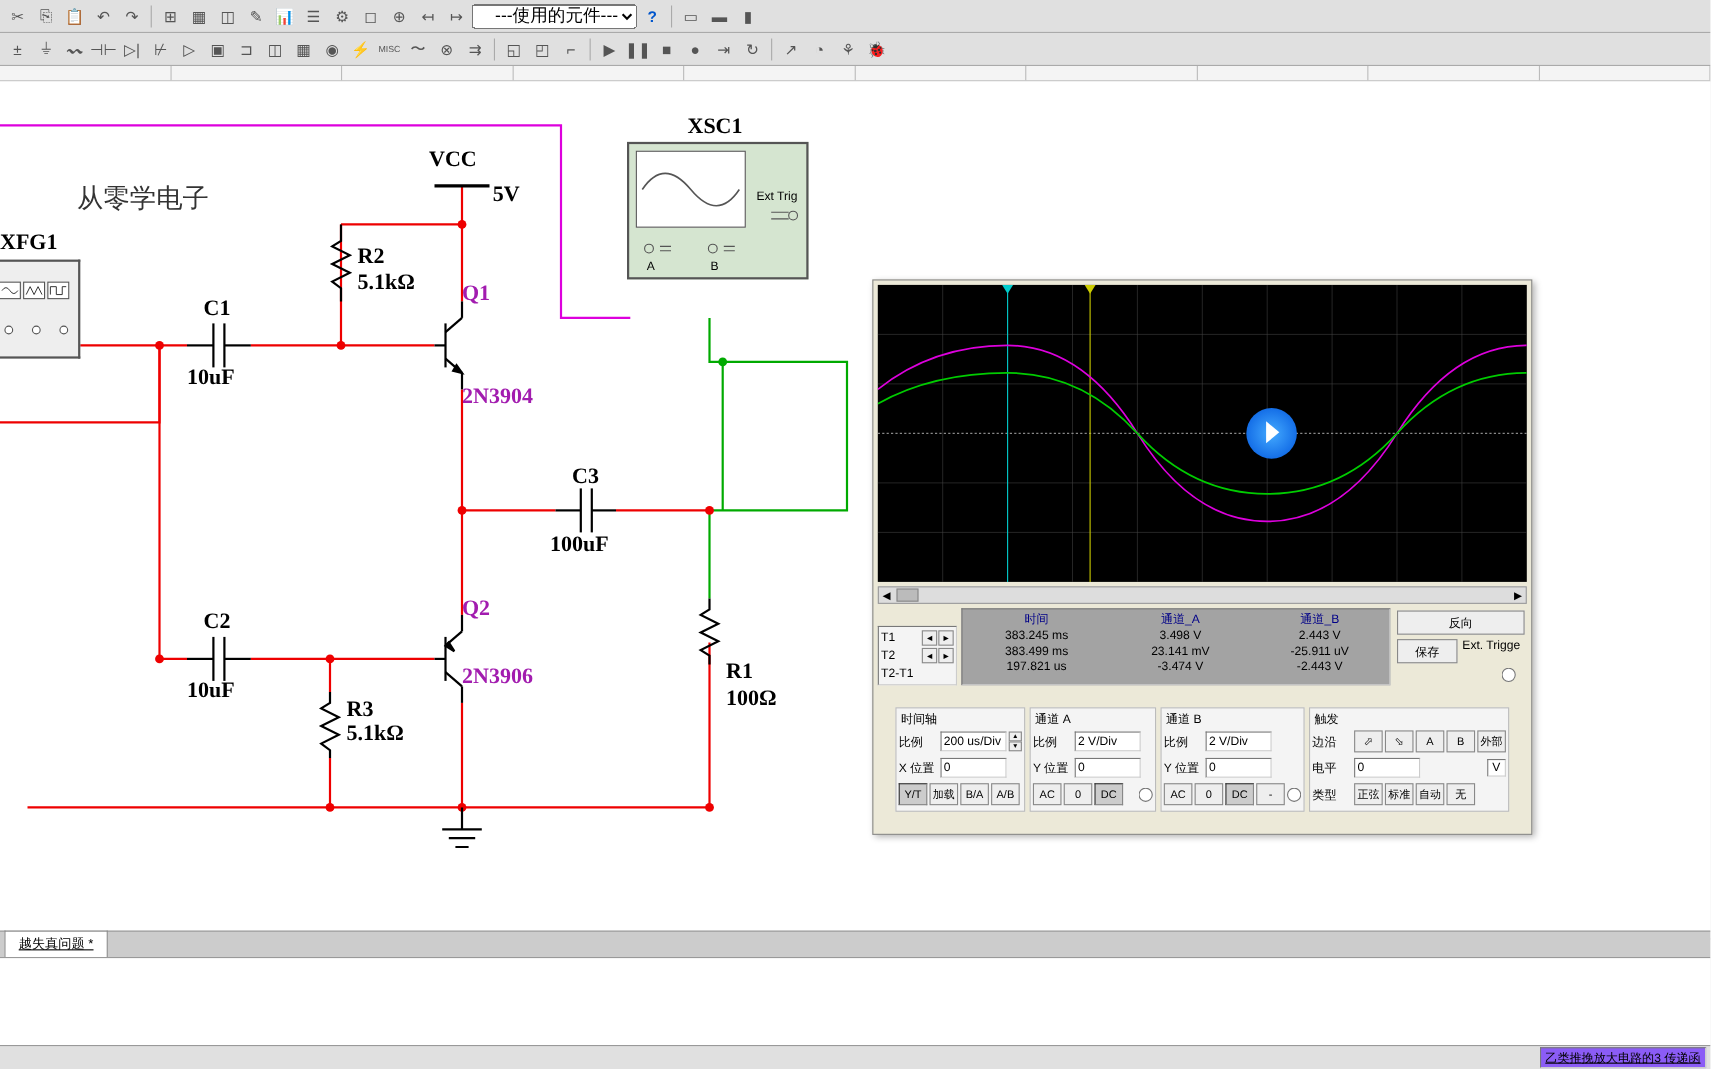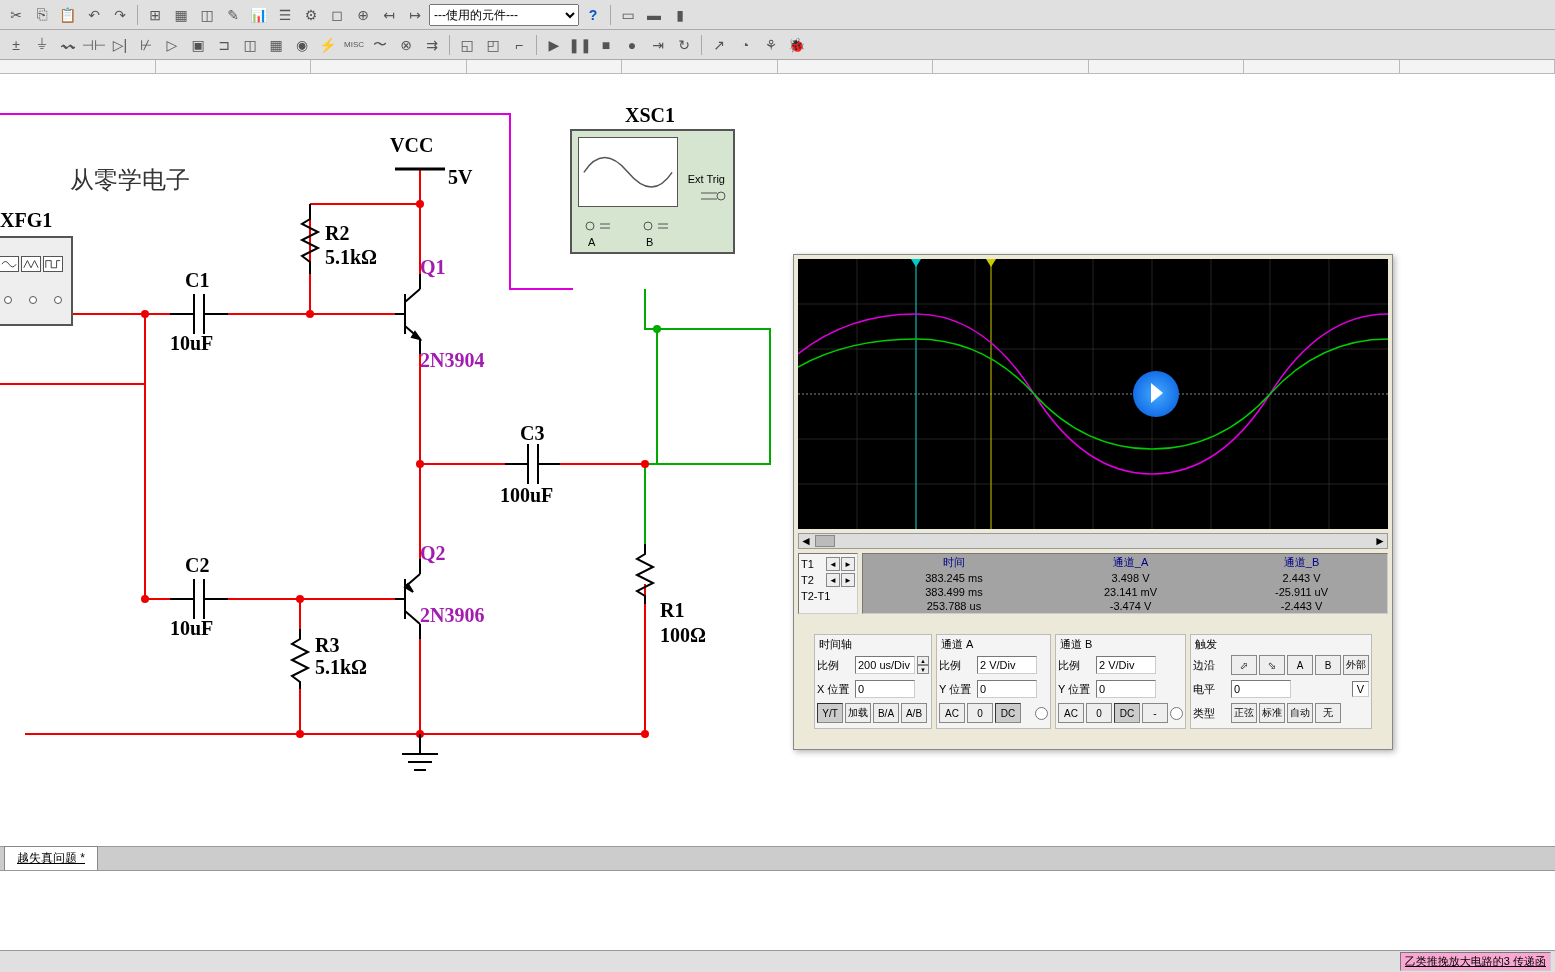--- a/index.html
+++ b/index.html
@@ -1,21 +1,21 @@
 <!DOCTYPE html>
 <html><head>
 <meta charset="utf-8">
 <style>
 * { box-sizing: border-box; margin: 0; padding: 0; }
 body { font-family: 'Microsoft YaHei', Arial, sans-serif; font-size: 12px; background: #f0f0f0; width: 1555px; height: 972px; overflow: hidden; position: relative; }
 
 .toolbar { background: #e0e0e0; border-bottom: 1px solid #aaa; height: 30px; display: flex; align-items: center; padding: 0 4px; gap: 2px; }
 .toolbar .btn { width: 24px; height: 24px; border: 1px solid transparent; display: inline-flex; align-items: center; justify-content: center; cursor: pointer; font-size: 14px; color: #555; }
 .toolbar .sep { width: 1px; height: 20px; background: #aaa; margin: 0 3px; }
-.toolbar select { height: 22px; font-size: 12px; }
+.toolbar select { height: 22px; font-size: 16px; text-align: right; }
 
 .canvas-area { position: relative; background: #fff; width: 1555px; height: 780px; border-bottom: 1px solid #ccc; }
 
 
 .schematic { position: absolute; left: 0; top: 0; width: 790px; height: 780px; }
 .schematic .wire-red { stroke: #e00; stroke-width: 2; fill: none; }
 .schematic .wire-magenta { stroke: #d0d; stroke-width: 2; fill: none; }
 .schematic .wire-green { stroke: #0a0; stroke-width: 2; fill: none; }
 .schematic .label { position: absolute; font-size: 20px; font-weight: bold; font-family: 'Times New Roman', serif; }
 .schematic .label.blue { color: #a21caf; }
@@ -26,21 +26,21 @@
 .scope-title { height: 28px; background: linear-gradient(#fff,#e5e5e5); border-bottom: 1px solid #aaa; display: flex; align-items: center; padding: 0 8px; font-size: 13px; }
 .scope-title .icon { width: 16px; height: 16px; margin-right: 6px; background: #3ac; border-radius: 2px; }
 .scope-title .close { margin-left: auto; width: 20px; height: 20px; display: flex; align-items: center; justify-content: center; cursor: pointer; font-size: 14px; }
 
 .scope-display { background: #000; margin: 4px; height: 270px; position: relative; }
 .scope-display svg { width: 100%; height: 100%; }
 .scope-scroll { height: 16px; background: #ddd; margin: 0 4px; border: 1px solid #999; display: flex; align-items: center; }
 .scope-scroll .thumb { width: 20px; height: 12px; background: #bbb; border: 1px solid #888; margin-left: 2px; }
 
 .scope-data { display: flex; margin: 4px; gap: 4px; }
-.scope-cursors { width: 60px; background: #f4f4f4; border: 1px inset #ccc; padding: 2px; font-size: 11px; }
+.scope-cursors { width: 72px; background: #f4f4f4; border: 1px inset #ccc; padding: 2px; font-size: 11px; margin-top: 16px; }
 .scope-cursors .row { display: flex; align-items: center; height: 16px; }
 .scope-cursors .arrows { display: flex; gap: 1px; }
 .scope-cursors .arrow-btn { width: 14px; height: 14px; border: 1px solid #888; background: #eee; font-size: 8px; display: flex; align-items: center; justify-content: center; cursor: pointer; }
 
 .scope-table { flex: 1; background: #a3a3a3; border: 1px inset #ccc; font-size: 11px; }
 .scope-table table { width: 100%; border-collapse: collapse; }
 .scope-table th, .scope-table td { padding: 1px 8px; text-align: center; }
 .scope-table th { color: #008; font-weight: normal; }
 
 .scope-btns { width: 120px; display: flex; flex-direction: column; gap: 4px; padding: 2px; }
@@ -57,21 +57,21 @@
 .ctrl-row .small-btn { width: 26px; height: 20px; border: 1px solid #888; background: #eee; font-size: 10px; cursor: pointer; display: flex; align-items: center; justify-content: center; }
 .ctrl-row .small-btn.active { background: #ccc; border: 1px inset #888; }
 .spinner { display: flex; flex-direction: column; }
 .spinner .sp-btn { width: 12px; height: 9px; border: 1px solid #888; background: #eee; font-size: 6px; display: flex; align-items: center; justify-content: center; cursor: pointer; }
 
 
 .bottom-area { position: absolute; bottom: 0; left: 0; width: 1555px; text-decoration: underline; }
 .tab-bar { height: 24px; display: flex; align-items: flex-end; padding-left: 4px; background: #ccc; border-top: 1px solid #999; }
 .tab { padding: 3px 12px; background: #fff; border: 1px solid #888; border-bottom: none; font-size: 12px; cursor: pointer; }
 .status-bar { height: 22px; background: #e0e0e0; border-top: 1px solid #999; display: flex; align-items: center; font-size: 11px; }
-.status-item { margin-left: auto; margin-right: 4px; border: 1px inset #ccc; padding: 1px 4px; background: #f9a8d4; font-size: 11px; }
+.status-item { margin-left: auto; margin-right: 4px; border: 1px inset #ccc; padding: 1px 4px; background: #8b5cf6; font-size: 11px; }
 
 
 .run-btn { color: #0a0; }
 .pause-btn { color: #888; }
 .stop-btn { color: #c00; }
 
 
 .xsc-box { position: absolute; left: 570px; top: 127px; width: 165px; height: 125px; background: #d5e5d0; border: 2px solid #555; }
 .xsc-box .scope-preview { position: absolute; left: 6px; top: 6px; width: 100px; height: 70px; background: #fff; border: 1px solid #555; }
 .xsc-box .ext-label { position: absolute; right: 8px; top: 42px; font-size: 11px; }
@@ -392,26 +392,36 @@
                 <td>383.245 ms</td>
                 <td>3.498 V</td>
                 <td>2.443 V</td>
               </tr>
           <tr>
                 <td>383.499 ms</td>
                 <td>23.141 mV</td>
                 <td>-25.911 uV</td>
               </tr>
           <tr>
-                <td>253.788 us</td>
+                <td>197.821 us</td>
                 <td>-3.474 V</td>
                 <td>-2.443 V</td>
               </tr>
         </tbody>
           </table>
+      </div>
+      <div class="scope-btns">
+        <button>反向</button>
+        <div style="display:flex;gap:4px">
+          <button style="flex:1">保存</button>
+          <span class="ext-trig" style="flex:1">Ext. Trigge</span>
+        </div>
+        <div class="radio">
+            <input type="radio" style="">
+          </div>
       </div>
     </div>
 
     <div class="scope-controls">
       <div class="ctrl-panel">
         <div class="hdr">时间轴</div>
         <div class="ctrl-row">
           <label>比例</label>
           <input type="text" value="200 us/Div" style="">
           <div class="spinner">

